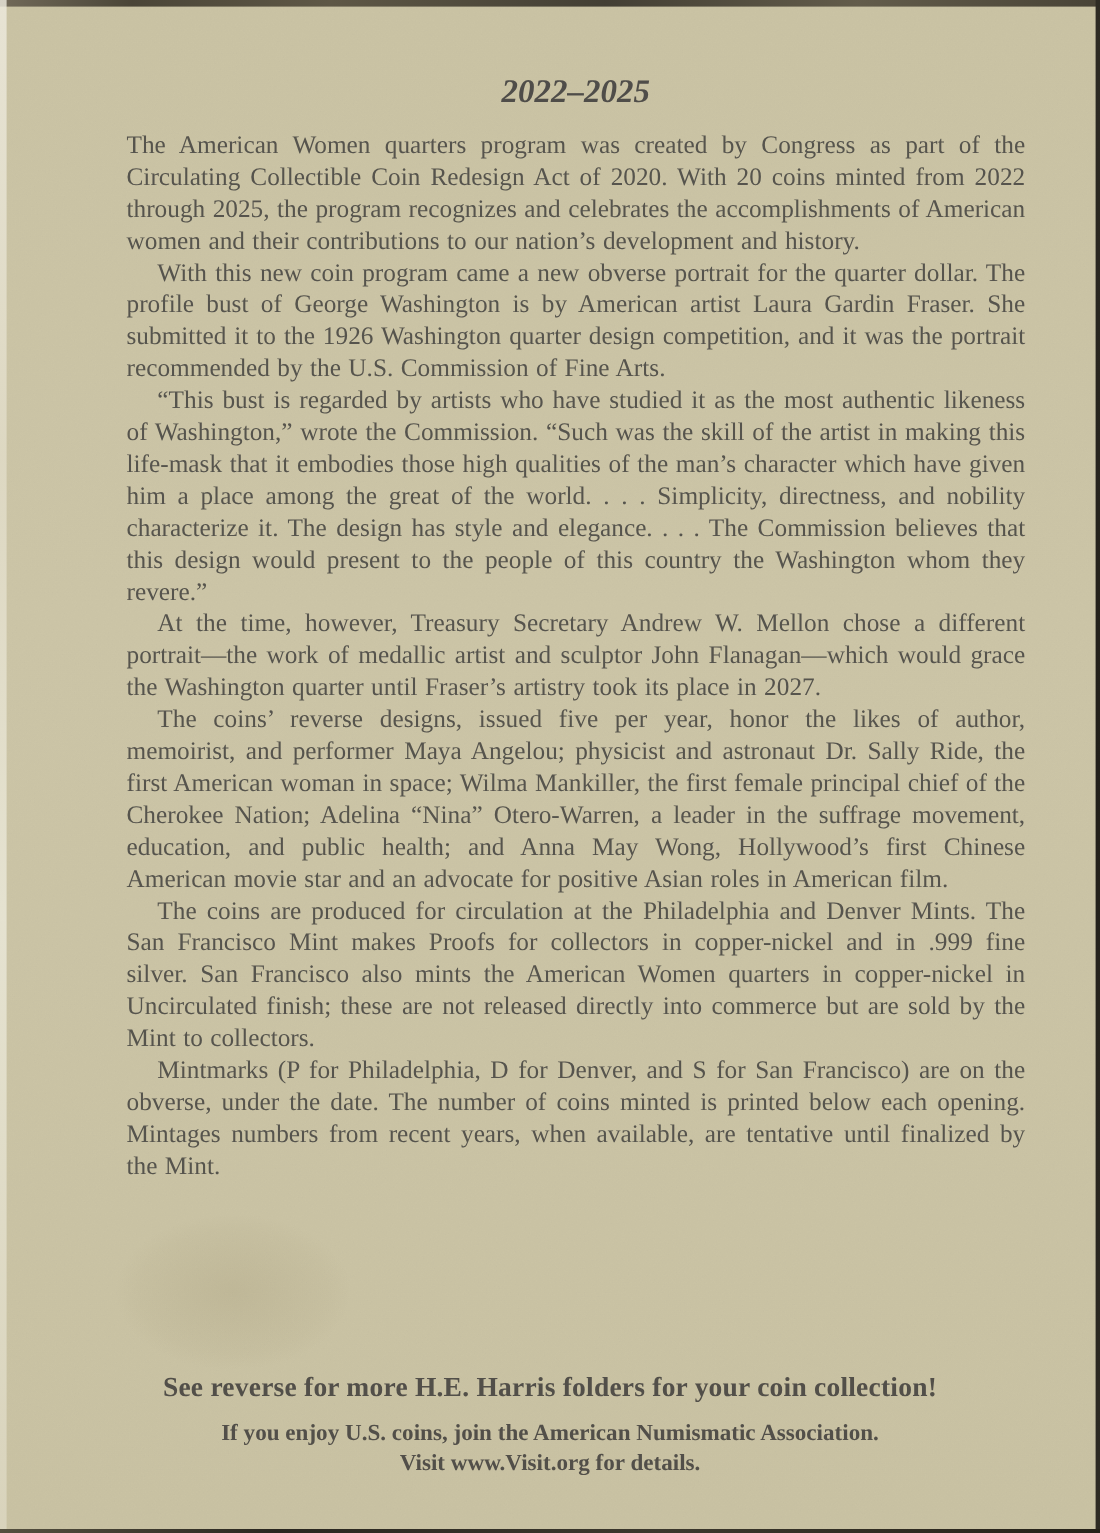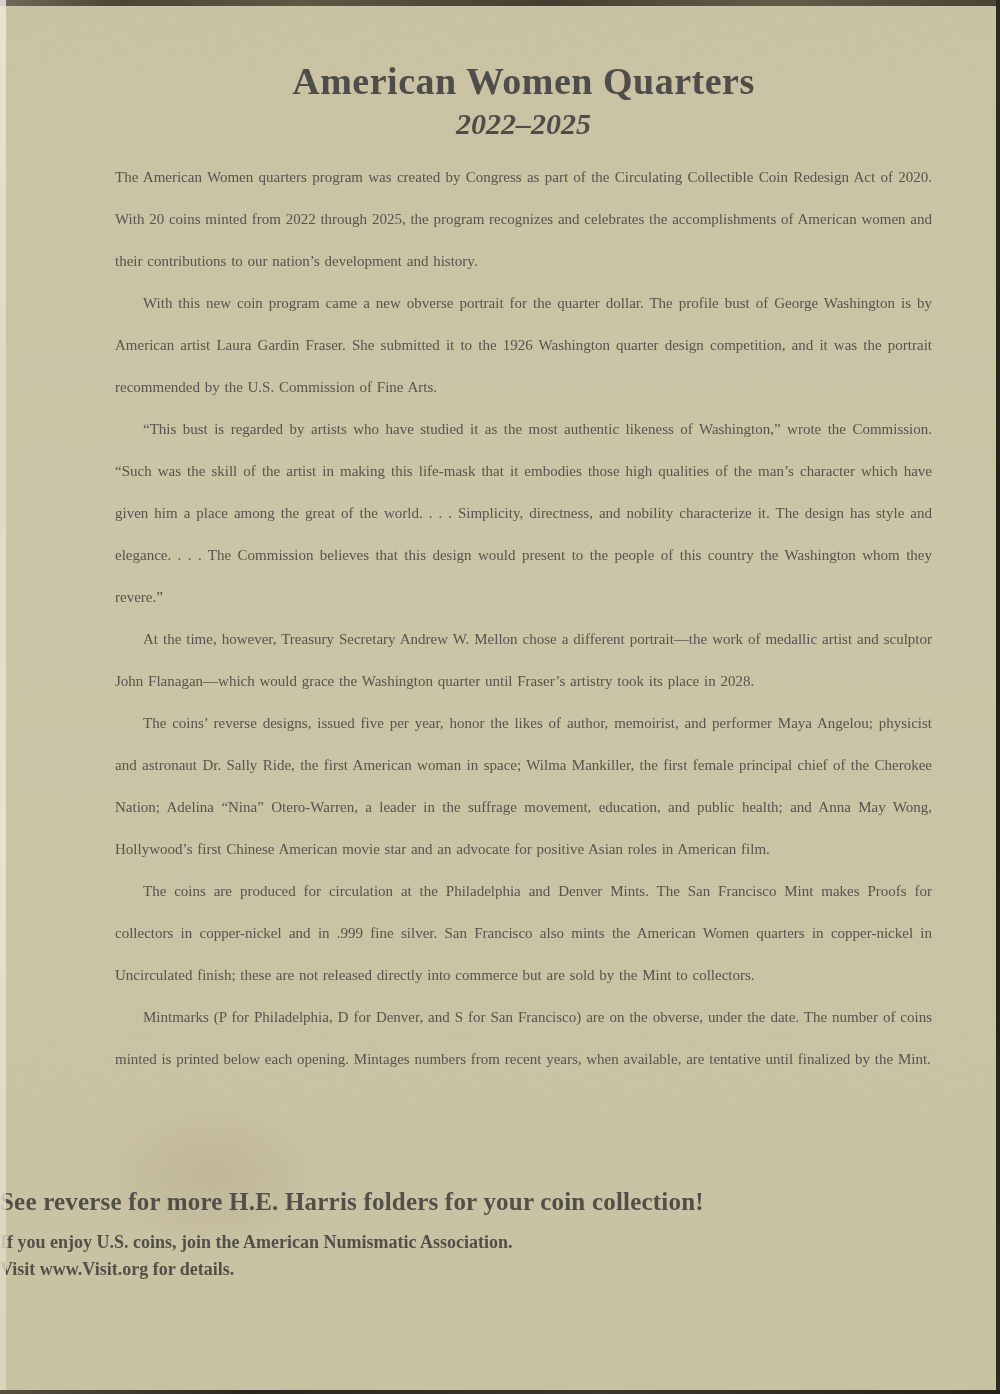--- a/index.html
+++ b/index.html
@@ -64,46 +64,46 @@
     line-height: 1.05;
     font-weight: 700;
     font-style: italic;
     color: #4f4d49;
   }
   .body-text {
     margin-top: 17px;
   }
   .body-text p {
     margin: 0;
-    font-size: 15px;
-    line-height: 42px;
+    font-size: 23px;
+    line-height: 29px;
     text-align: justify;
     text-indent: 0;
     color: #56544d;
     word-spacing: 1px;
   }
   .body-text p.indent {
     text-indent: 28px;
   }
   .footer {
     position: absolute;
-    top: 1188px;
+    top: 1248px;
     left: 0;
     width: 100%;
-    text-align: left;
+    text-align: center;
   }
   .footer .promo {
     font-size: 25px;
     font-weight: 700;
     color: #524f49;
     letter-spacing: 0.2px;
   }
   .footer .ana {
     margin-top: 13px;
-    font-size: 18px;
+    font-size: 21px;
     font-weight: 700;
     color: #524f49;
     line-height: 27px;
   }
 </style>
 </head>
 <body>
 
 <div class="page">
 
@@ -114,28 +114,27 @@
       <feComponentTransfer>
           <feFuncA type="linear" slope="0.06" intercept="0"></feFuncA>
         </feComponentTransfer>
     </filter>
     <rect width="100%" height="100%" filter="url(#paperNoise)"></rect>
   </svg>
 
   <div class="smudge"></div>
 
   <div class="content">
-    <h1 class="title">American Women Quarters</h1>
     <h2 class="subtitle">2022–2025</h2>
 
     <div class="body-text">
       <p>The American Women quarters program was created by Congress as part of the Circulating Collectible Coin Redesign Act of 2020. With 20 coins minted from 2022 through 2025, the program recognizes and celebrates the accomplishments of American women and their contributions to our nation’s development and history.</p>
       <p class="indent">With this new coin program came a new obverse portrait for the quarter dollar. The profile bust of George Washington is by American artist Laura Gardin Fraser. She submitted it to the 1926 Washington quarter design competition, and it was the portrait recommended by the U.S. Commission of Fine Arts.</p>
       <p class="indent">“This bust is regarded by artists who have studied it as the most authentic likeness of Washington,” wrote the Commission. “Such was the skill of the artist in making this life-mask that it embodies those high qualities of the man’s character which have given him a place among the great of the world. . . . Simplicity, directness, and nobility characterize it. The design has style and elegance. . . . The Commission believes that this design would present to the people of this country the Washington whom they revere.”</p>
-      <p class="indent">At the time, however, Treasury Secretary Andrew W. Mellon chose a different portrait—the work of medallic artist and sculptor John Flanagan—which would grace the Washington quarter until Fraser’s artistry took its place in 2028.</p>
+      <p class="indent">At the time, however, Treasury Secretary Andrew W. Mellon chose a different portrait—the work of medallic artist and sculptor John Flanagan—which would grace the Washington quarter until Fraser’s artistry took its place in 2027.</p>
       <p class="indent">The coins’ reverse designs, issued five per year, honor the likes of author, memoirist, and performer Maya Angelou; physicist and astronaut Dr. Sally Ride, the first American woman in space; Wilma Mankiller, the first female principal chief of the Cherokee Nation; Adelina “Nina” Otero-Warren, a leader in the suffrage movement, education, and public health; and Anna May Wong, Hollywood’s first Chinese American movie star and an advocate for positive Asian roles in American film.</p>
       <p class="indent">The coins are produced for circulation at the Philadelphia and Denver Mints. The San Francisco Mint makes Proofs for collectors in copper-nickel and in .999 fine silver. San Francisco also mints the American Women quarters in copper-nickel in Uncirculated finish; these are not released directly into commerce but are sold by the Mint to collectors.</p>
       <p class="indent">Mintmarks (P for Philadelphia, D for Denver, and S for San Francisco) are on the obverse, under the date. The number of coins minted is printed below each opening. Mintages numbers from recent years, when available, are tentative until finalized by the Mint.</p>
     </div>
   </div>
 
   <div class="footer">
     <div class="promo">See reverse for more H.E. Harris folders for your coin collection!</div>
     <div class="ana">
       <div>If you enjoy U.S. coins, join the American Numismatic Association.</div>

